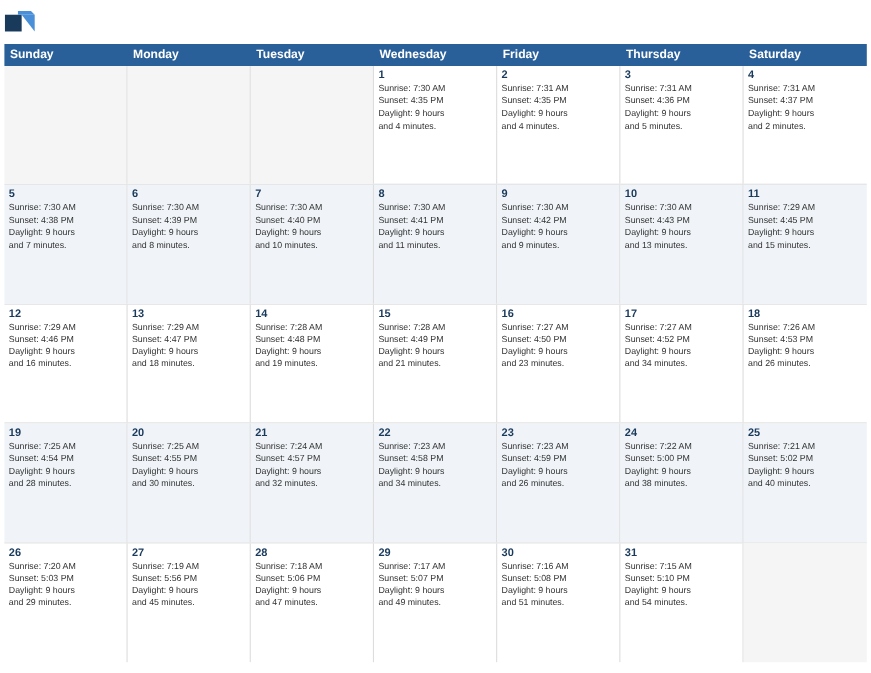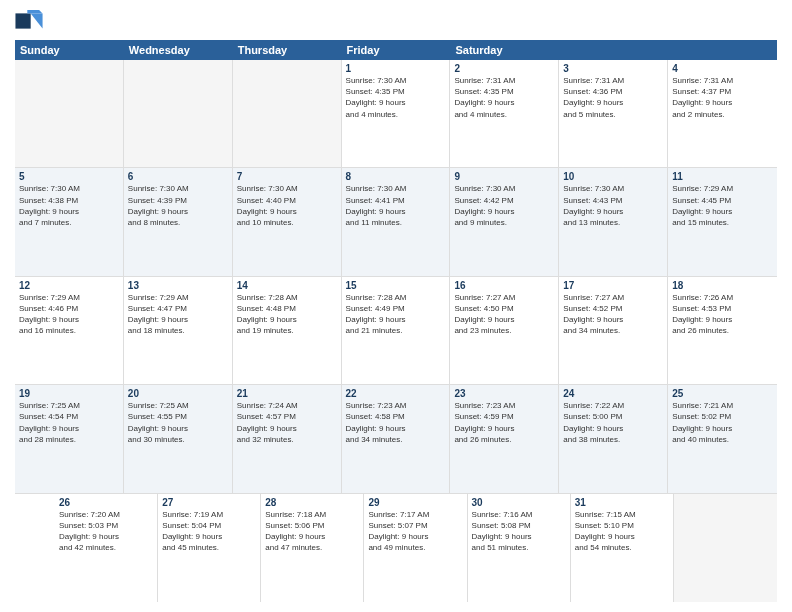--- a/index.html
+++ b/index.html
@@ -6,21 +6,21 @@
     body {
       font-family: Arial, sans-serif;
       background: #fff;
       width: 792px;
       height: 612px;
       overflow: hidden;
     }
     .page {
       width: 792px;
       height: 612px;
-      padding: 10px 15px;
+      padding: 10px 4px;
       display: flex;
       flex-direction: column;
       justify-content: center;
     }
     .header {
       display: flex;
       justify-content: space-between;
       align-items: center;
       margin-bottom: 8px;
     }
@@ -68,21 +68,20 @@
       display: grid;
       grid-template-rows: repeat(5, 1fr);
     }
     .cal-row {
       display: grid;
       grid-template-columns: repeat(7, 1fr);
       border-bottom: 1px solid #ddd;
     }
     .cal-row:last-child {
       border-bottom: none;
-      margin-left: 40px;
     }
     .cal-cell {
       border-right: 1px solid #ddd;
       padding: 3px 4px;
       font-size: 8.5px;
       color: #333;
       min-height: 0;
       overflow: hidden;
     }
     .cal-cell:last-child {
@@ -124,23 +123,25 @@
     </div>
     <div class="title-block">
       <div class="month-title"></div>
       <div class="location"></div>
     </div>
   </div>
 
   <div class="calendar">
     <div class="cal-header">
     <div class="cal-header-cell">Sunday</div>
+        <div class="cal-header-cell">Monday</div>
+        <div class="cal-header-cell">Tuesday</div>
         <div class="cal-header-cell">Wednesday</div>
+        <div class="cal-header-cell">Friday</div>
         <div class="cal-header-cell">Thursday</div>
-        <div class="cal-header-cell">Friday</div>
         <div class="cal-header-cell">Saturday</div>
       </div>
     <div class="cal-body">
     <div class="cal-row">
           <div class="cal-cell empty"></div>
           <div class="cal-cell empty"></div>
           <div class="cal-cell empty"></div>
           <div class="cal-cell">
             <div class="day-num">1</div>
             <div class="cell-text">Sunrise: 7:30 AM</div>
@@ -322,26 +323,26 @@
             <div class="cell-text">Daylight: 9 hours</div>
             <div class="cell-text">and 40 minutes.</div>
           </div>
         </div>
         <div class="cal-row">
           <div class="cal-cell">
             <div class="day-num">26</div>
             <div class="cell-text">Sunrise: 7:20 AM</div>
             <div class="cell-text">Sunset: 5:03 PM</div>
             <div class="cell-text">Daylight: 9 hours</div>
-            <div class="cell-text">and 42 minutes.</div>
+            <div class="cell-text">and 29 minutes.</div>
           </div>
           <div class="cal-cell">
             <div class="day-num">27</div>
             <div class="cell-text">Sunrise: 7:19 AM</div>
-            <div class="cell-text">Sunset: 5:04 PM</div>
+            <div class="cell-text">Sunset: 5:56 PM</div>
             <div class="cell-text">Daylight: 9 hours</div>
             <div class="cell-text">and 45 minutes.</div>
           </div>
           <div class="cal-cell">
             <div class="day-num">28</div>
             <div class="cell-text">Sunrise: 7:18 AM</div>
             <div class="cell-text">Sunset: 5:06 PM</div>
             <div class="cell-text">Daylight: 9 hours</div>
             <div class="cell-text">and 47 minutes.</div>
           </div>

